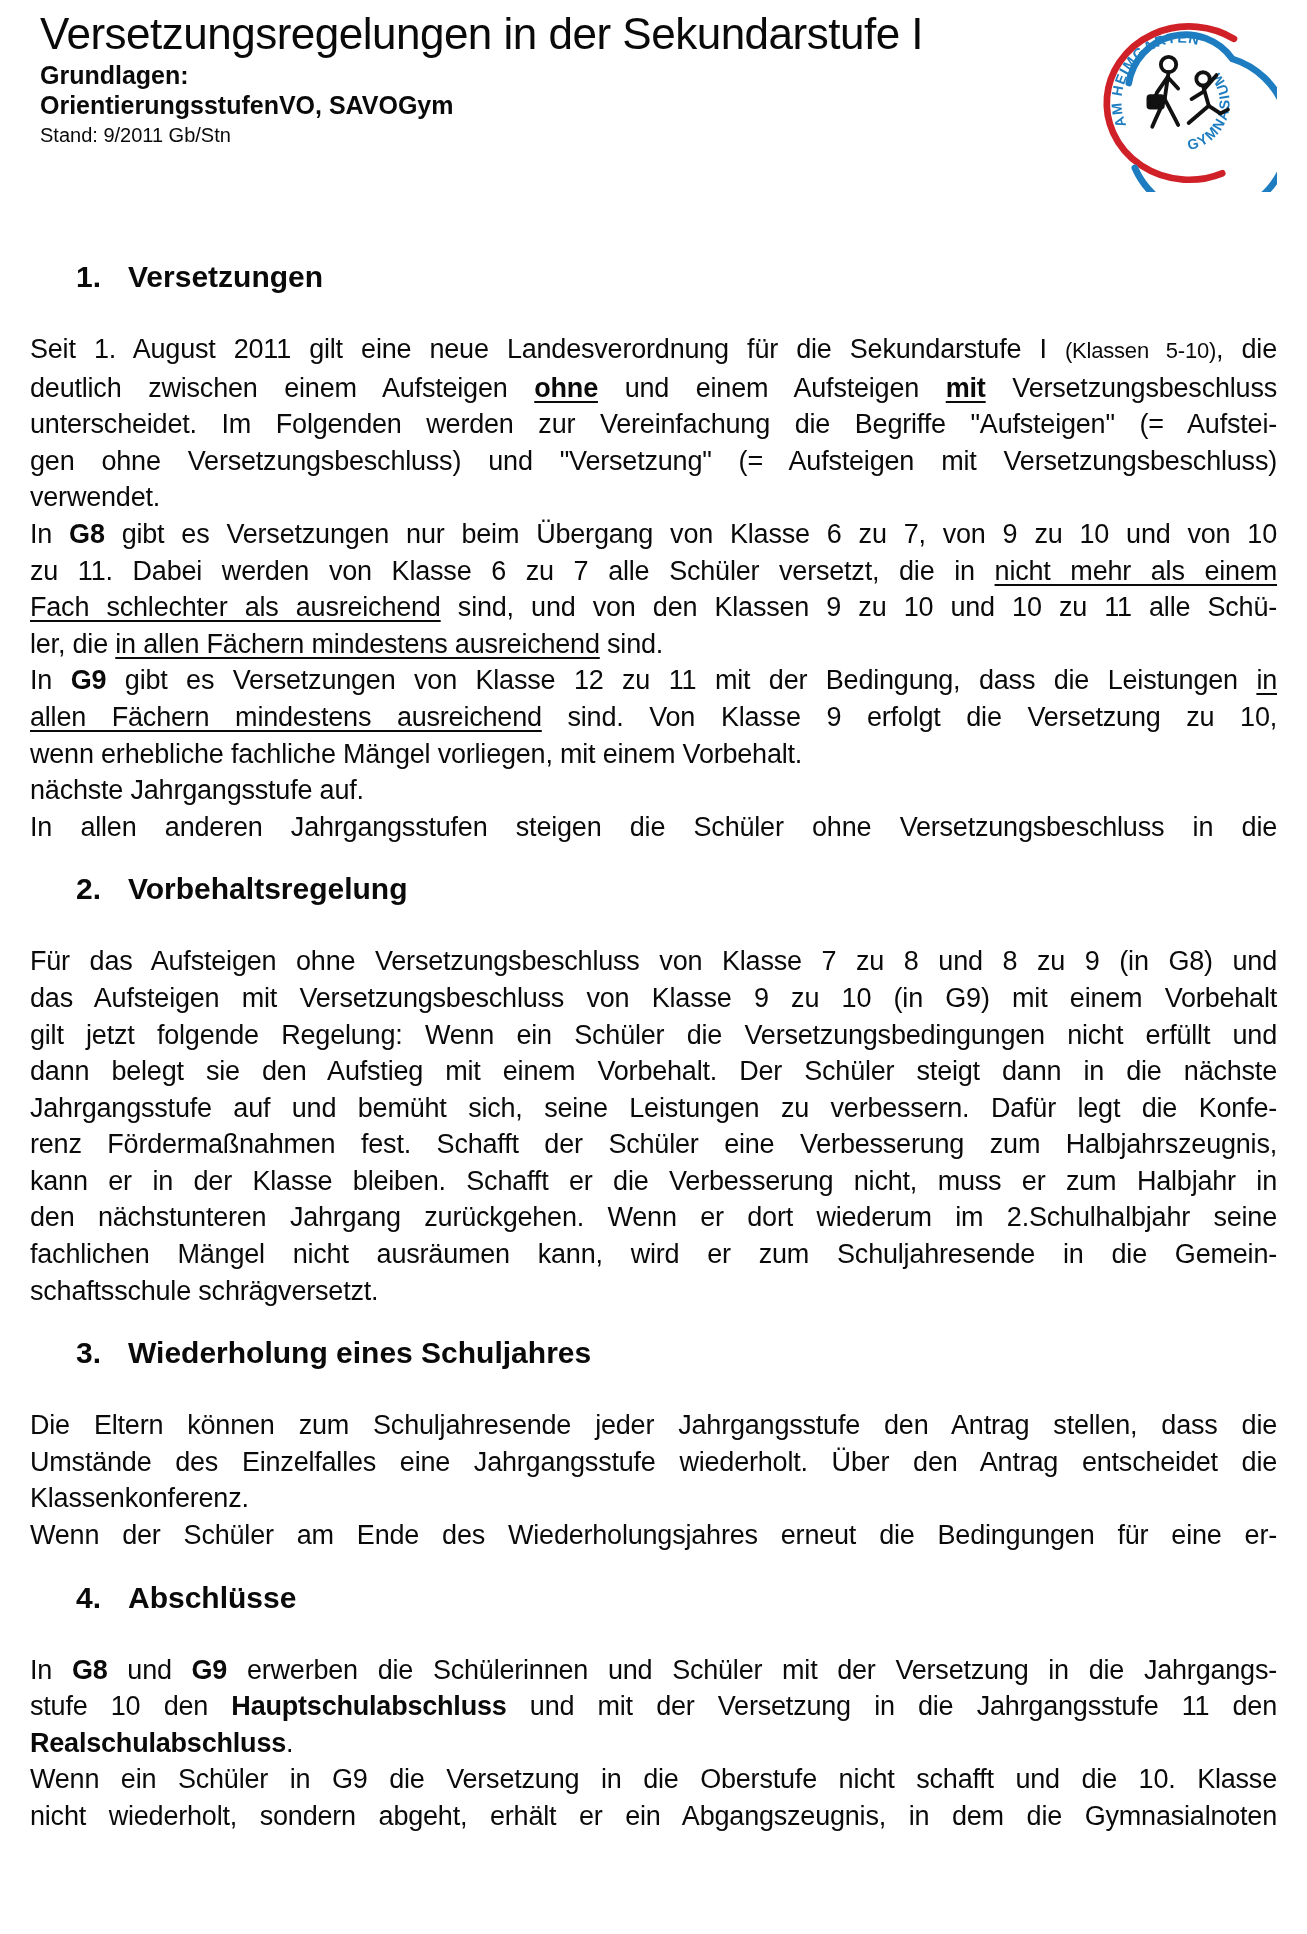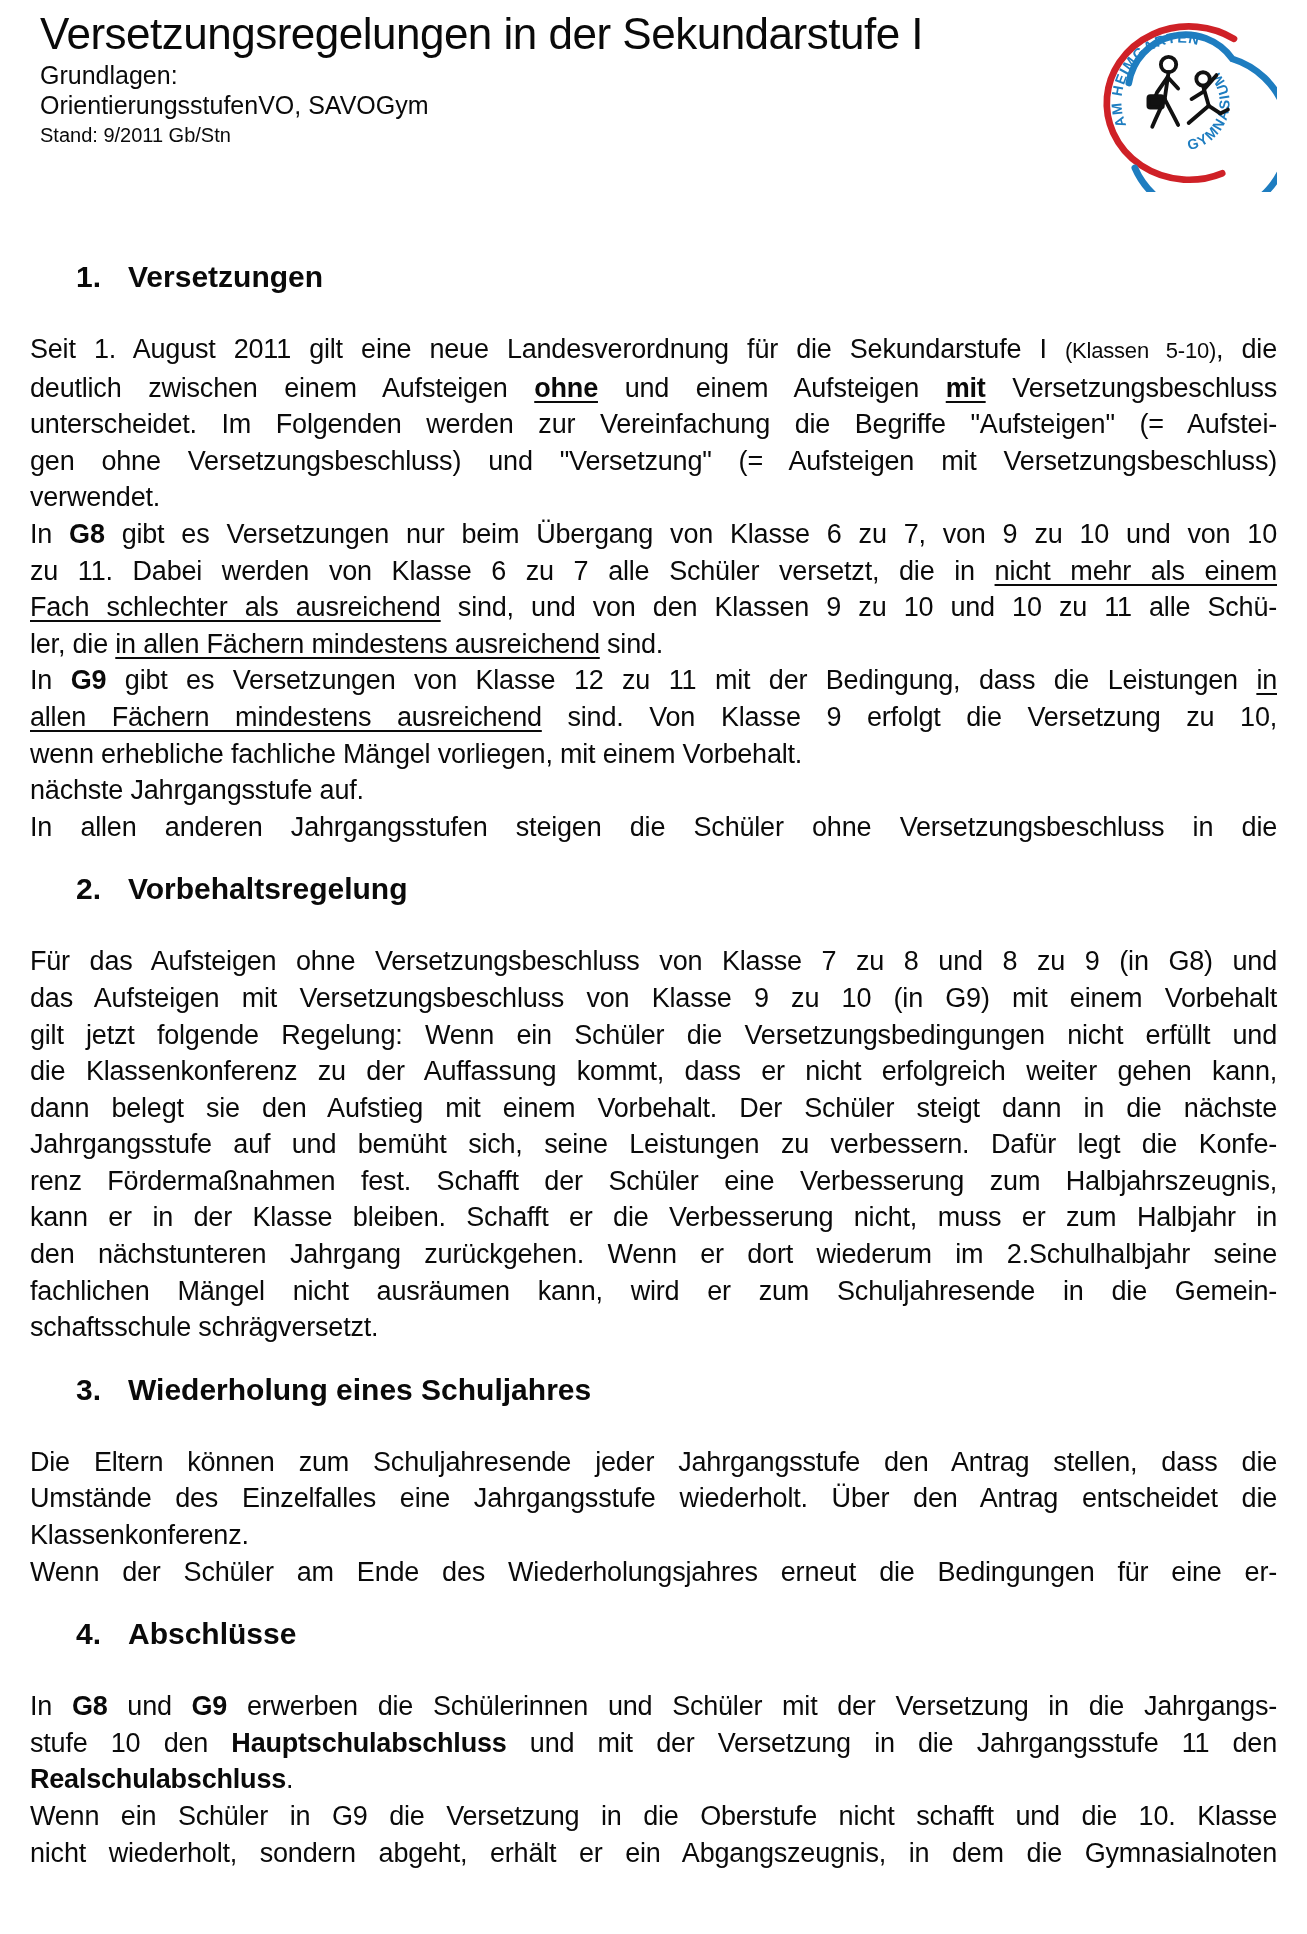--- a/index.html
+++ b/index.html
@@ -11,21 +11,21 @@
   }
   .page { width: 1307px; height: 1684px; padding: 8px 30px 0 30px; background: #fff; }
 
   
   .header { display: flex; align-items: flex-start; }
   .hdr-text { flex: 1 1 auto; padding-left: 10px; }
   .hdr-title {
     margin: 0; font-size: 44px; font-weight: 400; letter-spacing: -0.5px;
     line-height: 52px; white-space: nowrap;
   }
-  .hdr-bold { font-size: 25px; font-weight: 400; line-height: 30px; }
+  .hdr-bold { font-size: 25px; font-weight: 700; line-height: 30px; }
   .hdr-stand { font-size: 20px; font-weight: 400; line-height: 30px; }
   .logo-wrap { flex: 0 0 auto; width: 192px; margin-top: 2px; }
 
   
   .sec-heading {
     display: flex; font-size: 30px; font-weight: 700;
     margin: 25px 0 35px 46px; line-height: 38px;
   }
   .doc-section:first-child .sec-heading { margin-top: 62px; }
   .sec-num { min-width: 52px; }
@@ -128,21 +128,20 @@
       </section>
       <section class="doc-section">
         <div class="sec-heading">
           <span class="sec-num">2.</span>
           <span class="sec-title">Vorbehaltsregelung</span>
         </div>
         <div class="para">
           <div class="line"><span>Für das Aufsteigen ohne Versetzungsbeschluss von Klasse 7 zu 8 und 8 zu 9 (in G8) und</span></div>
           <div class="line"><span>das Aufsteigen mit Versetzungsbeschluss von Klasse 9 zu 10 (in G9) mit einem Vorbehalt</span></div>
           <div class="line"><span>gilt jetzt folgende Regelung: Wenn ein Schüler die Versetzungsbedingungen nicht erfüllt und</span></div>
-          <div class="line"><span>die Klassenkonferenz zu der Auffassung kommt, dass er nicht erfolgreich weiter gehen kann,</span></div>
           <div class="line"><span>dann belegt sie den Aufstieg mit einem Vorbehalt. Der Schüler steigt dann in die nächste</span></div>
           <div class="line"><span>Jahrgangsstufe auf und bemüht sich, seine Leistungen zu verbessern. Dafür legt die Konfe-</span></div>
           <div class="line"><span>renz Fördermaßnahmen fest. Schafft der Schüler eine Verbesserung zum Halbjahrszeugnis,</span></div>
           <div class="line"><span>kann er in der Klasse bleiben. Schafft er die Verbesserung nicht, muss er zum Halbjahr in</span></div>
           <div class="line"><span>den nächstunteren Jahrgang zurückgehen. Wenn er dort wiederum im 2.Schulhalbjahr seine</span></div>
           <div class="line"><span>fachlichen Mängel nicht ausräumen kann, wird er zum Schuljahresende in die Gemein-</span></div>
           <div class="line last"><span>schaftsschule schrägversetzt.</span></div>
         </div>
       </section>
       <section class="doc-section">

